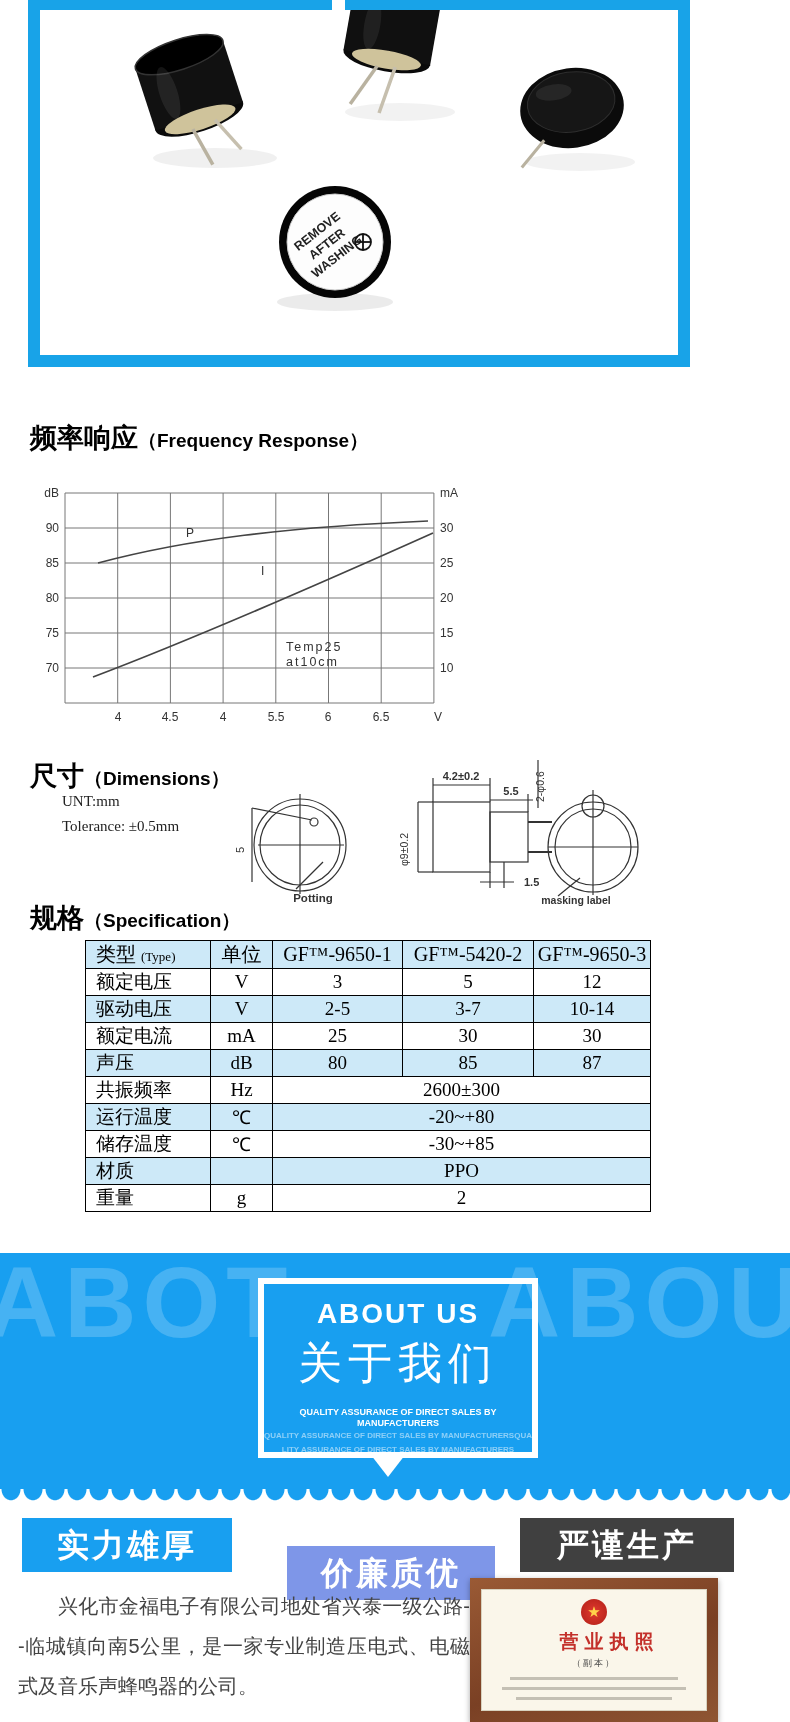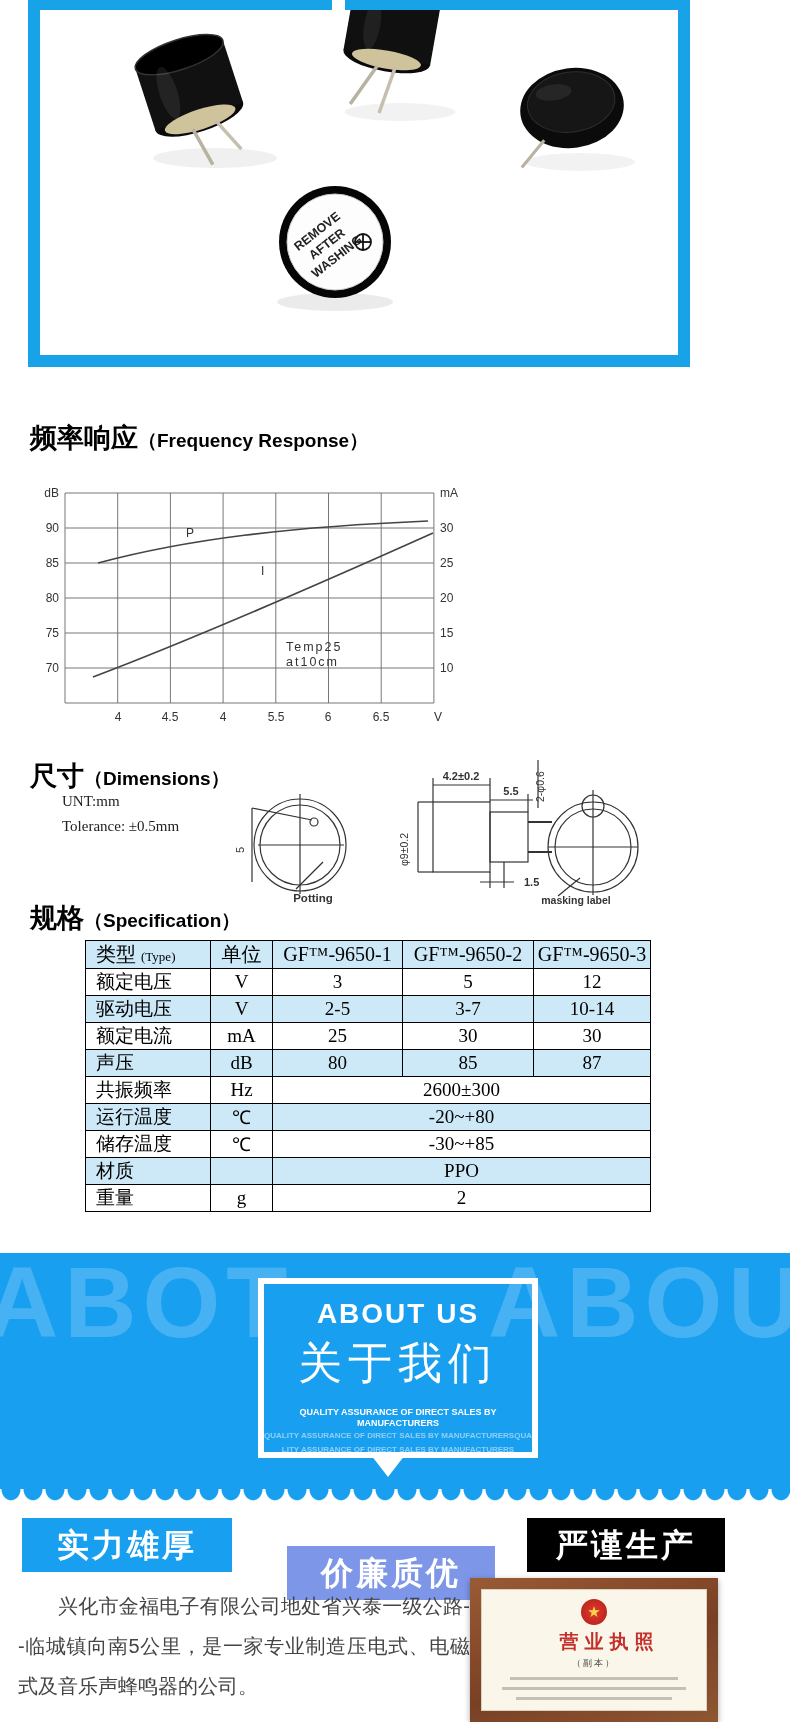--- a/index.html
+++ b/index.html
@@ -38,21 +38,21 @@
   .down-tri{position:absolute;left:371px;top:1455px;width:0;height:0;
             border-left:17px solid transparent;border-right:17px solid transparent;border-top:22px solid #fff;}
   .scallops{position:absolute;left:0;top:1489px;width:790px;height:13px;
             background-image:radial-gradient(ellipse 11px 13px at 11px 0px,#189ff0 9px,rgba(0,0,0,0) 10px);
             background-size:22px 13px;background-repeat:repeat-x;}
   
   .feat{position:absolute;top:1518px;height:54px;line-height:54px;text-align:center;
         color:#fff;font-size:32px;font-weight:bold;letter-spacing:3px;}
   .feat.b1{left:22px;width:210px;background:#189ff0;}
   .feat.b2{left:287px;width:208px;background:#7e96e8;margin-top:28px;}
-  .feat.b3{left:520px;width:198px;background:#000000;margin-left:7px;}
+  .feat.b3{left:520px;width:214px;background:#404040;}
   
   .company-text{position:absolute;left:18px;top:1586px;width:452px;font-size:20px;line-height:40px;
                 color:#444;text-indent:2em;text-align:justify;}
   
   .license{position:absolute;left:470px;top:1578px;width:248px;height:144px;box-sizing:border-box;
            padding:11px;background:linear-gradient(160deg,#9a5a35,#7a4024 55%,#8f5633);box-shadow:0 2px 6px rgba(0,0,0,0.35);}
   .license .mat{width:100%;height:100%;background:#faf6ea;border:1px solid #d8d2bf;box-sizing:border-box;
                 text-align:center;overflow:hidden;}
   .emblem{width:26px;height:26px;margin:9px auto 0;border-radius:50%;background:radial-gradient(#e03a2e,#b01f18);
           color:#ffd24a;font-size:15px;line-height:26px;}
@@ -242,21 +242,21 @@
         <col style="width:117px">
       </colgroup>
     <thead>
       <tr>
         <th class="c-param">
           <span>类型</span>
           <span class="small">(Type)</span>
         </th>
         <th>单位</th>
         <th>GF™-9650-1</th>
-        <th>GF™-9650-2</th>
+        <th>GF™-5420-2</th>
         <th>GF™-9650-3</th>
       </tr>
     </thead>
     <tbody>
         <tr class="row-white">
           <td class="c-param">额定电压</td>
           <td>V</td>
           <td>3</td>
           <td>5</td>
           <td>12</td>

